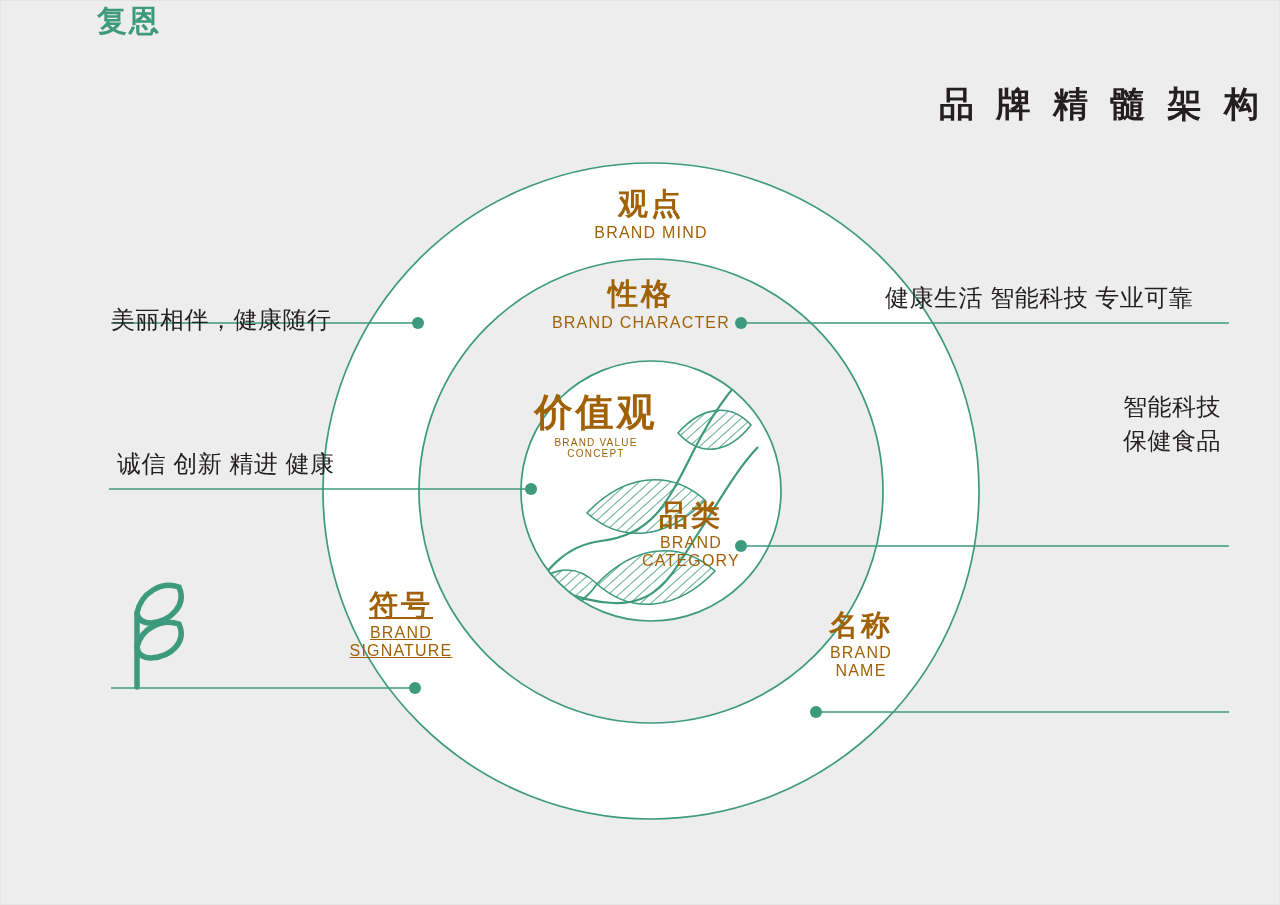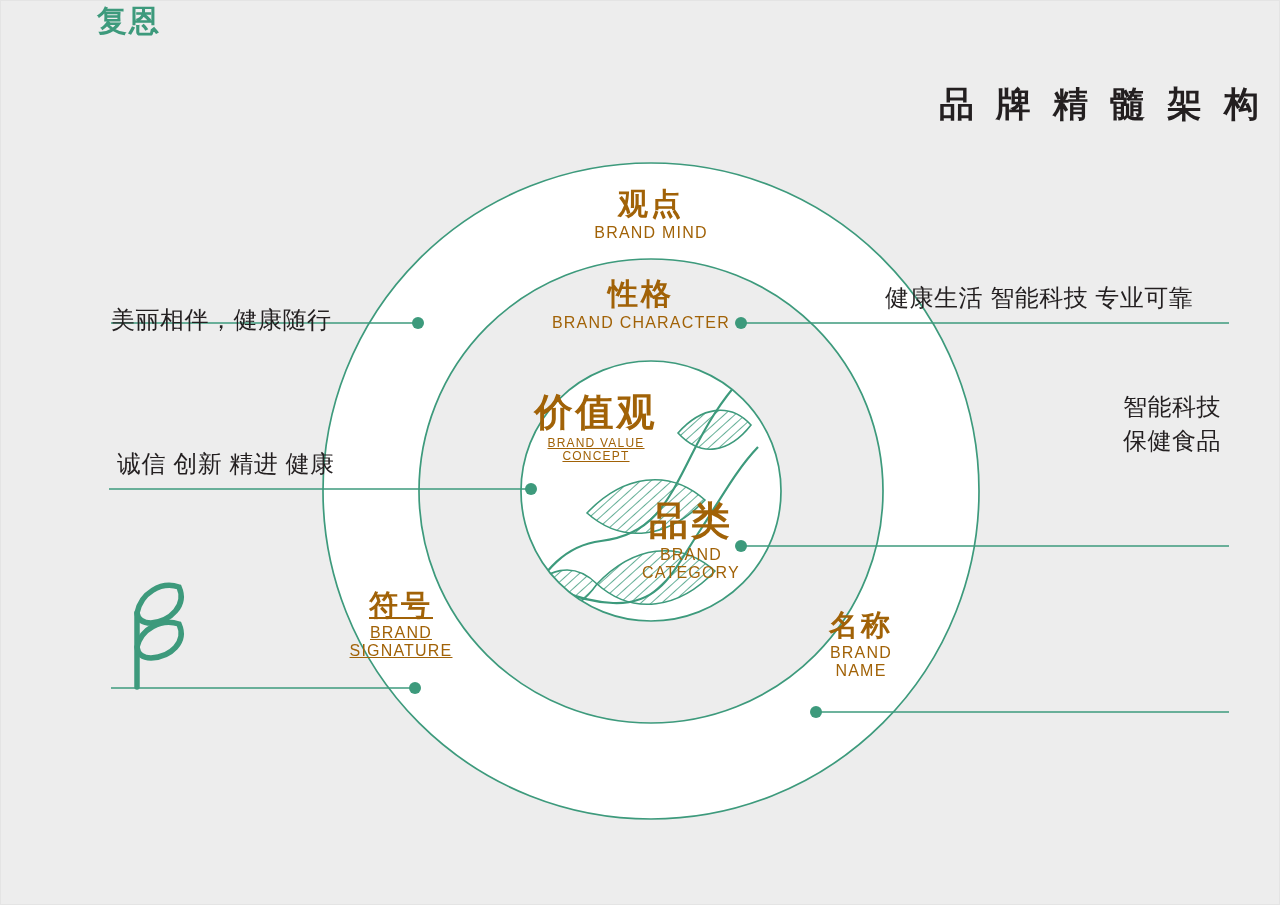--- a/index.html
+++ b/index.html
@@ -72,22 +72,22 @@
   }
 
   #lbl-mind      { left: 540px; top: 186px; width: 220px; }
   #lbl-character { left: 530px; top: 276px; width: 220px; }
   #lbl-value     { left: 500px; top: 390px; width: 190px; }
   #lbl-category  { left: 610px; top: 498px; width: 160px; }
   #lbl-signature { left: 320px; top: 588px; width: 160px; text-decoration: underline; }
   #lbl-name      { left: 790px; top: 608px; width: 140px; }
 
   #lbl-value .cn     { font-size: 38px; }
-  #lbl-value .en     { font-size: 12px; text-decoration: underline; }
-  #lbl-category .cn  { font-size: 39px; }
+  #lbl-value .en     { font-size: 10px; }
+  #lbl-category .cn  { font-size: 29px; }
   #lbl-signature .cn { font-size: 29px; }
   #lbl-name .cn      { font-size: 29px; }
 
   
   .anno {
     position: absolute;
     color: #231f20;
     font-size: 24px;
     line-height: 1.32;
     white-space: nowrap;

